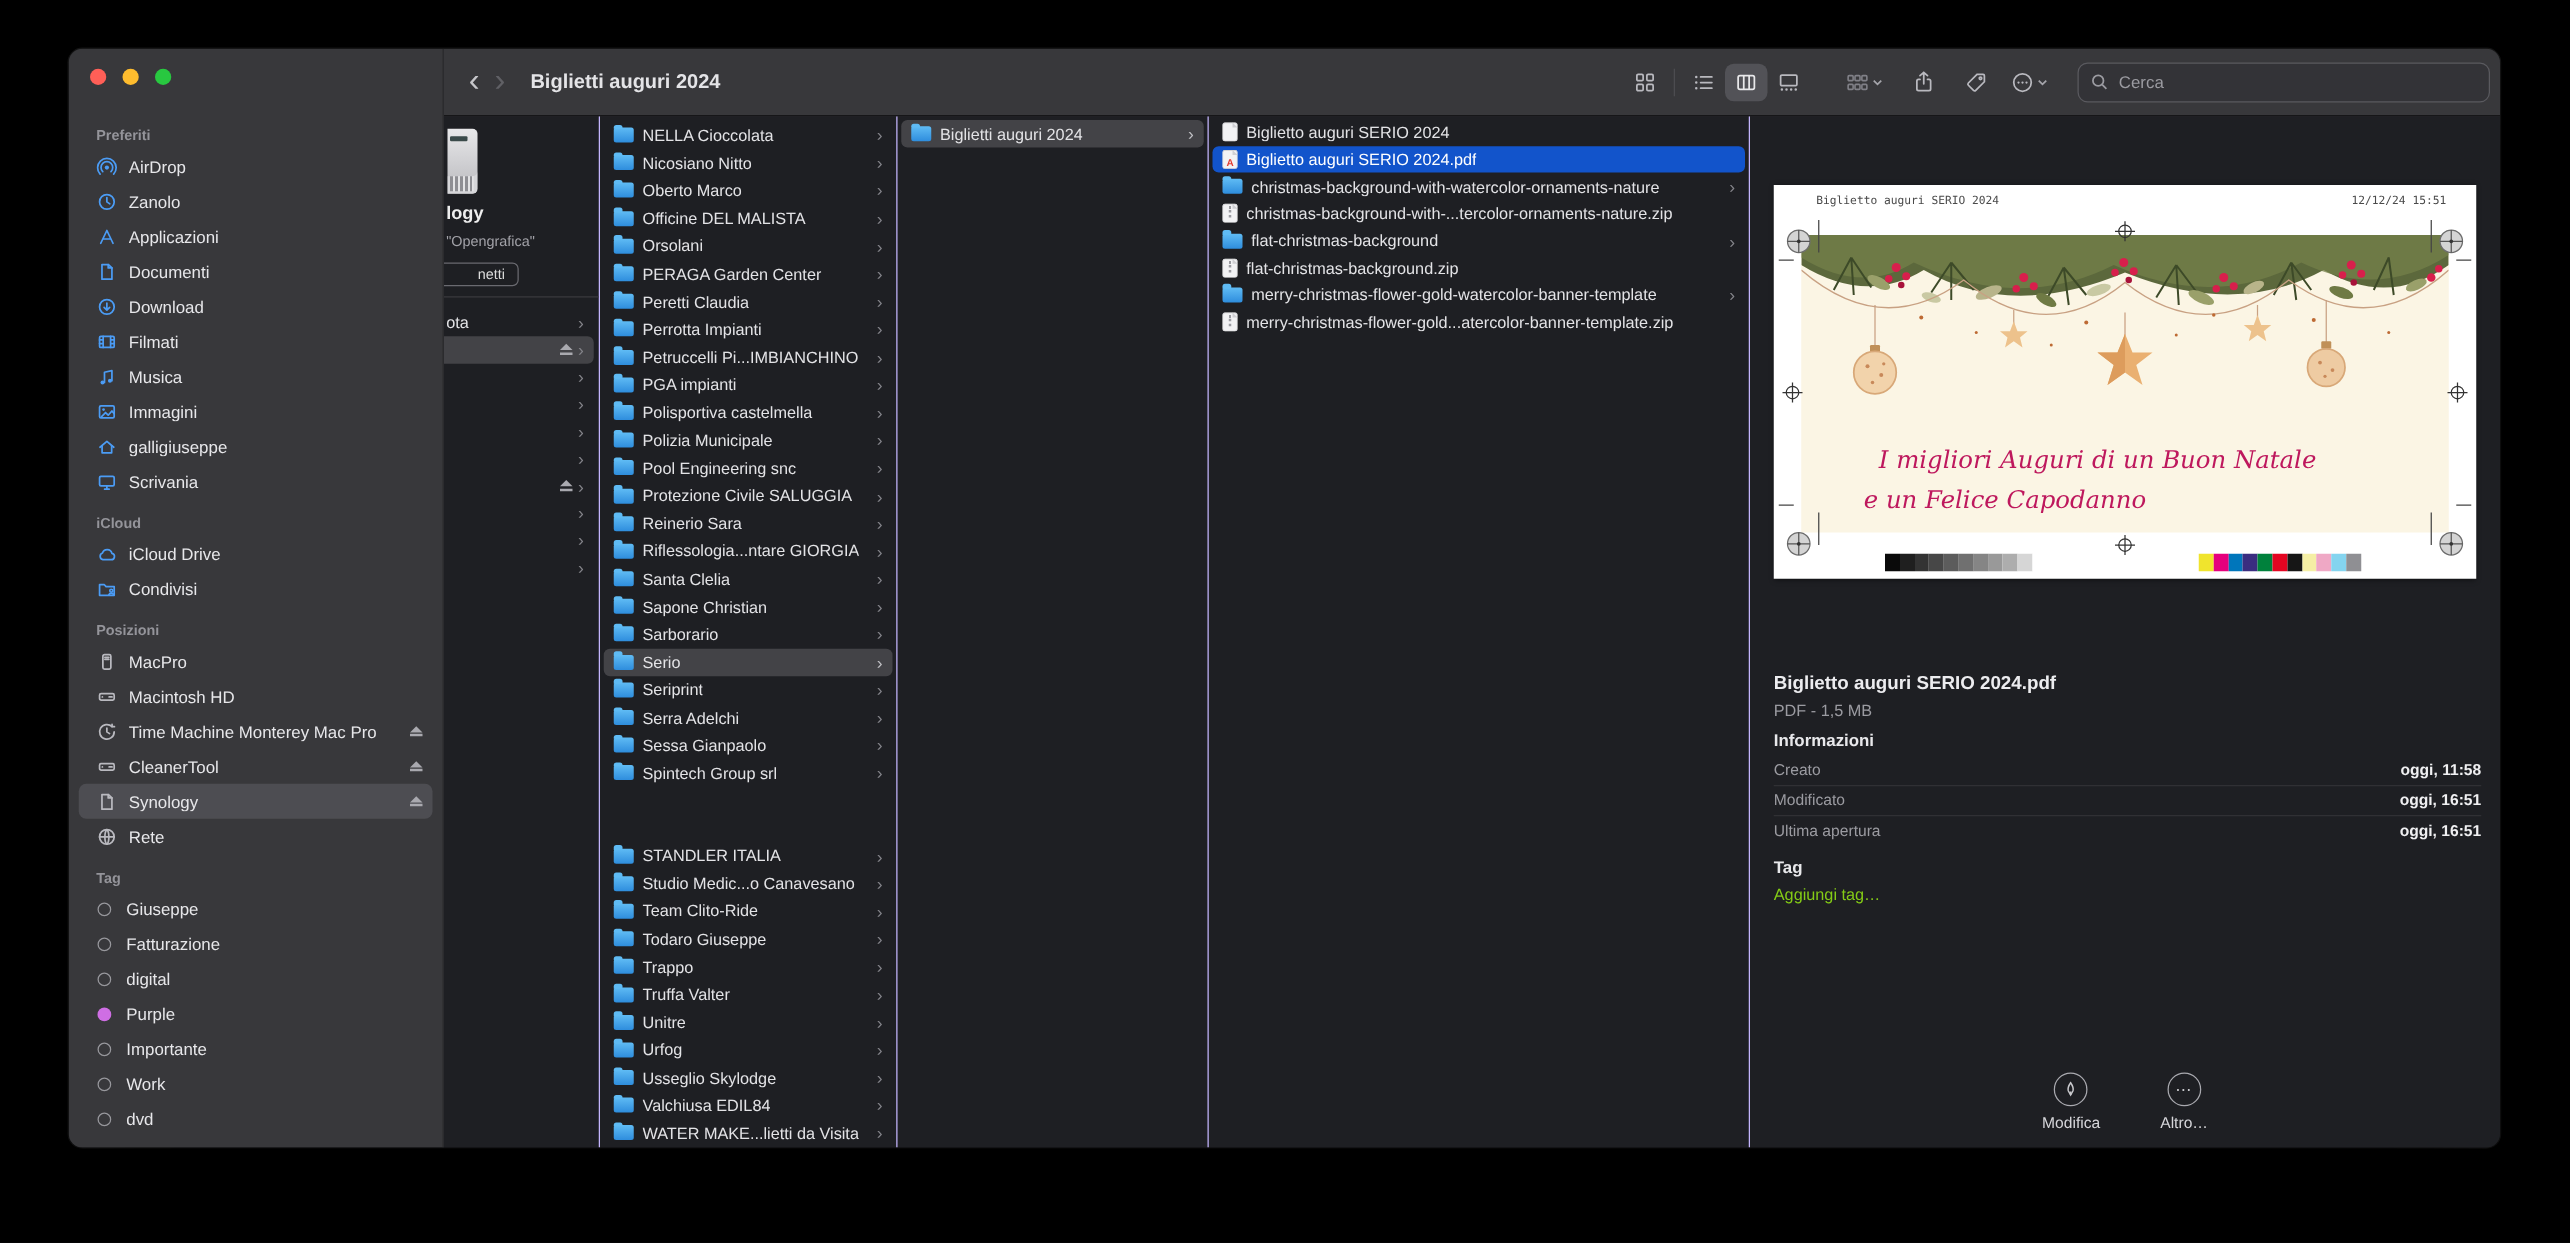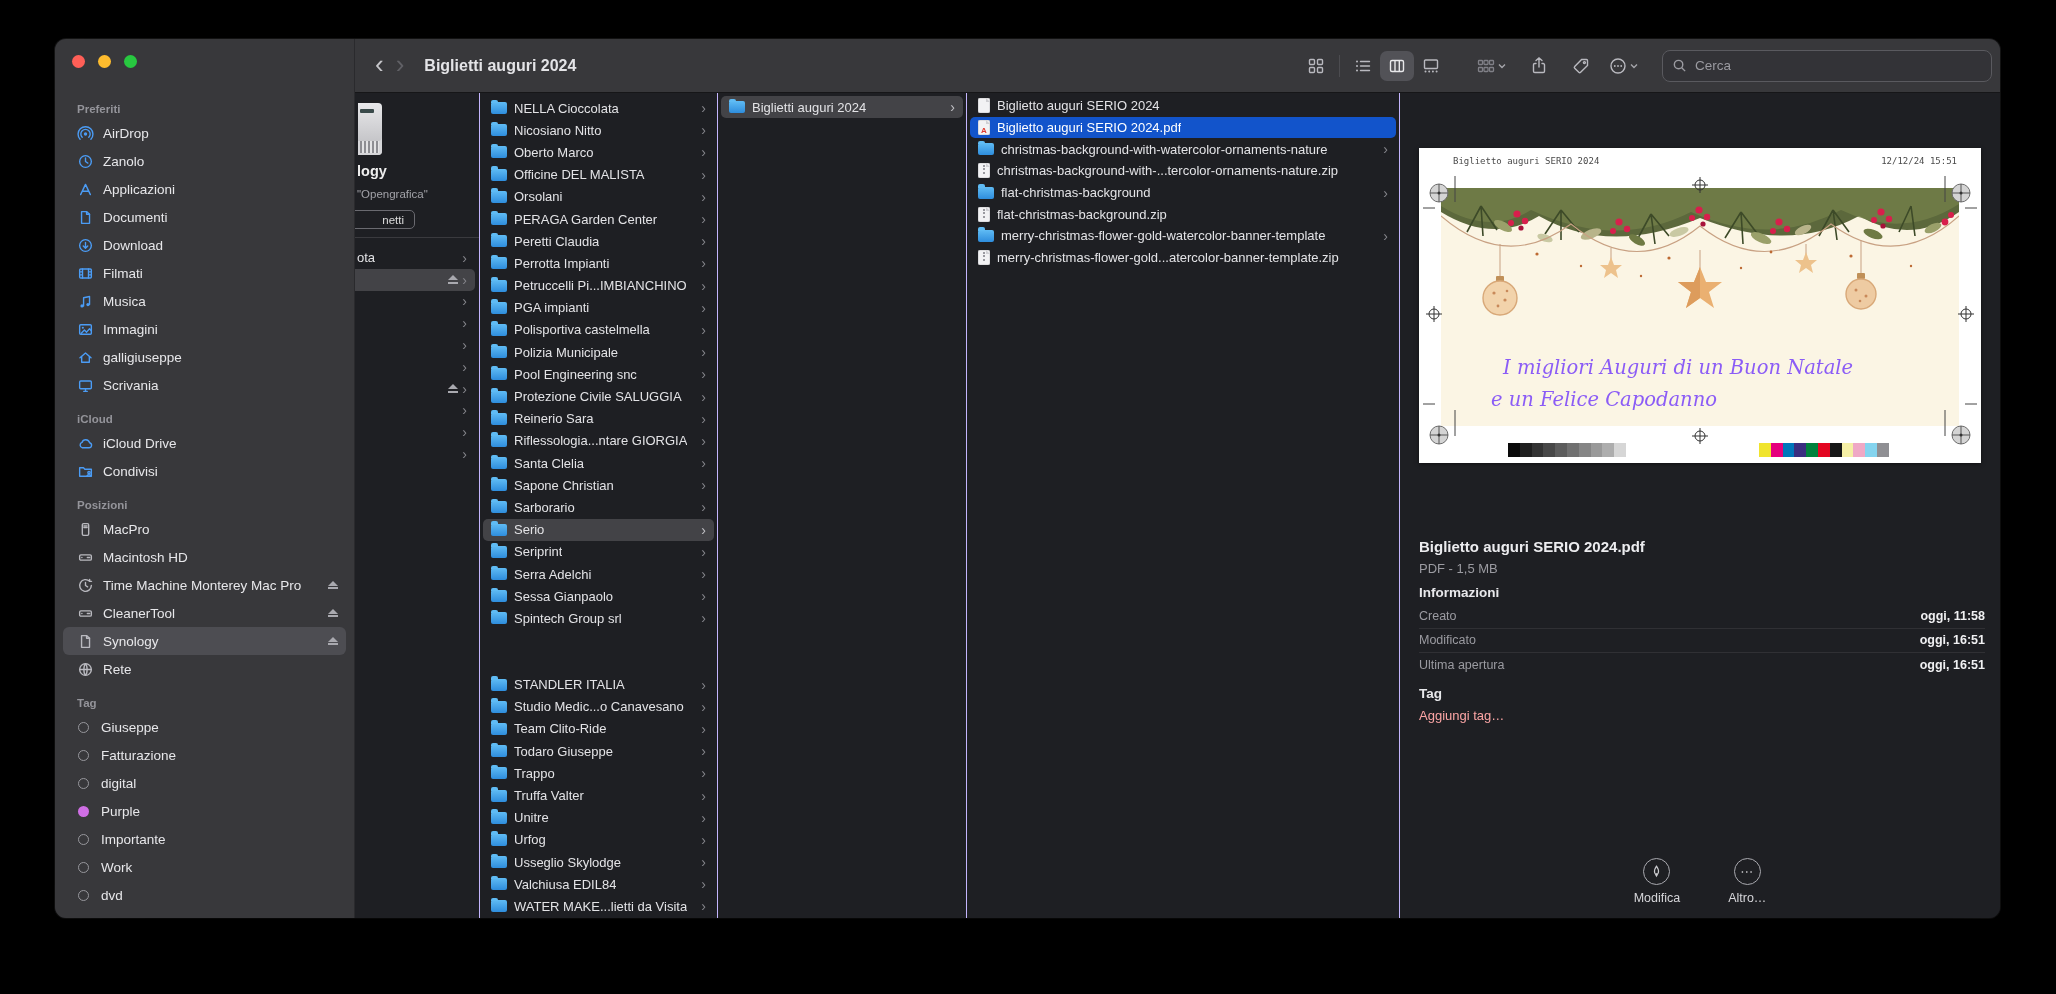--- a/index.html
+++ b/index.html
@@ -73,34 +73,34 @@
   .srv-btn{position:absolute;left:-14px;top:118px;width:74px;height:19px;border:1px solid #6a6a70;
            border-radius:5px;color:#ddd;font-size:11.5px;display:flex;align-items:center;justify-content:flex-end;padding-right:10px;box-sizing:border-box;}
   .srv-sep{position:absolute;left:0;right:0;top:145px;height:1px;background:#3a3a3e;}
   .srv-rows{position:absolute;left:0;right:0;top:155px;}
   .srv-rows .row{height:21.8px;margin:0 4px 0 0;border-radius:0 5px 5px 0;padding-left:2px;}
   
   .preview{position:relative;flex:1 1 auto;border-right:none;}
   .pv-img{position:absolute;left:19px;top:56px;width:562px;height:315px;background:#fff;box-shadow:0 1px 4px rgba(0,0,0,.5);}
   .pv-head{position:absolute;top:8px;font-family:"DejaVu Sans Mono",monospace;font-size:9px;color:#4a4a4a;}
   .pv-card{position:absolute;left:22px;top:40px;width:518px;height:238px;background:#fbf5e4;overflow:hidden;}
-  .pv-script{position:absolute;font-family:"DejaVu Serif",serif;font-style:italic;color:#8b5cf6;font-size:19.5px;white-space:nowrap;}
+  .pv-script{position:absolute;font-family:"DejaVu Serif",serif;font-style:italic;color:#be185d;font-size:19.5px;white-space:nowrap;}
   .pv-marks{position:absolute;inset:0;}
   .pv-bars{position:absolute;bottom:6px;left:0;right:0;height:14px;}
   .bar{position:absolute;display:flex;height:14px;}
   .bar span{width:11.8px;height:14px;}
   .pv-name{position:absolute;left:19px;top:446px;font-size:15px;font-weight:bold;color:#ececef;}
   .pv-meta{position:absolute;left:19px;top:469px;font-size:13px;color:#9b9ba1;}
   .pv-sec{position:absolute;left:19px;font-size:13.5px;font-weight:bold;color:#e8e8eb;}
   .pv-info{position:absolute;left:19px;right:15px;top:512px;}
   .inf-row{height:23.5px;display:flex;align-items:center;font-size:12.5px;border-bottom:1px solid #303034;}
   .inf-row:last-child{border-bottom:none;}
   .inf-row .l{color:#9b9ba1;}
   .inf-row .v{margin-left:auto;color:#f0f0f2;font-weight:bold;}
-  .pv-addtag{position:absolute;left:19px;top:616px;font-size:13px;color:#fca5a5;}
+  .pv-addtag{position:absolute;left:19px;top:616px;font-size:13px;color:#84cc16;}
   .pv-actions{position:absolute;left:0;right:0;top:766px;display:flex;justify-content:center;gap:48px;}
   .pv-act{display:flex;flex-direction:column;align-items:center;color:#c9c9cd;}
   .pv-act .cir{width:27px;height:27px;border:1.5px solid #a9a9af;border-radius:50%;display:flex;align-items:center;justify-content:center;box-sizing:border-box;color:#c9c9cd;}
   .pv-act .lbl{margin-top:6px;font-size:12.5px;color:#d6d6da;}
 </style>
 </head>
 <body>
 
 <div class="stage">
   <div class="window">

